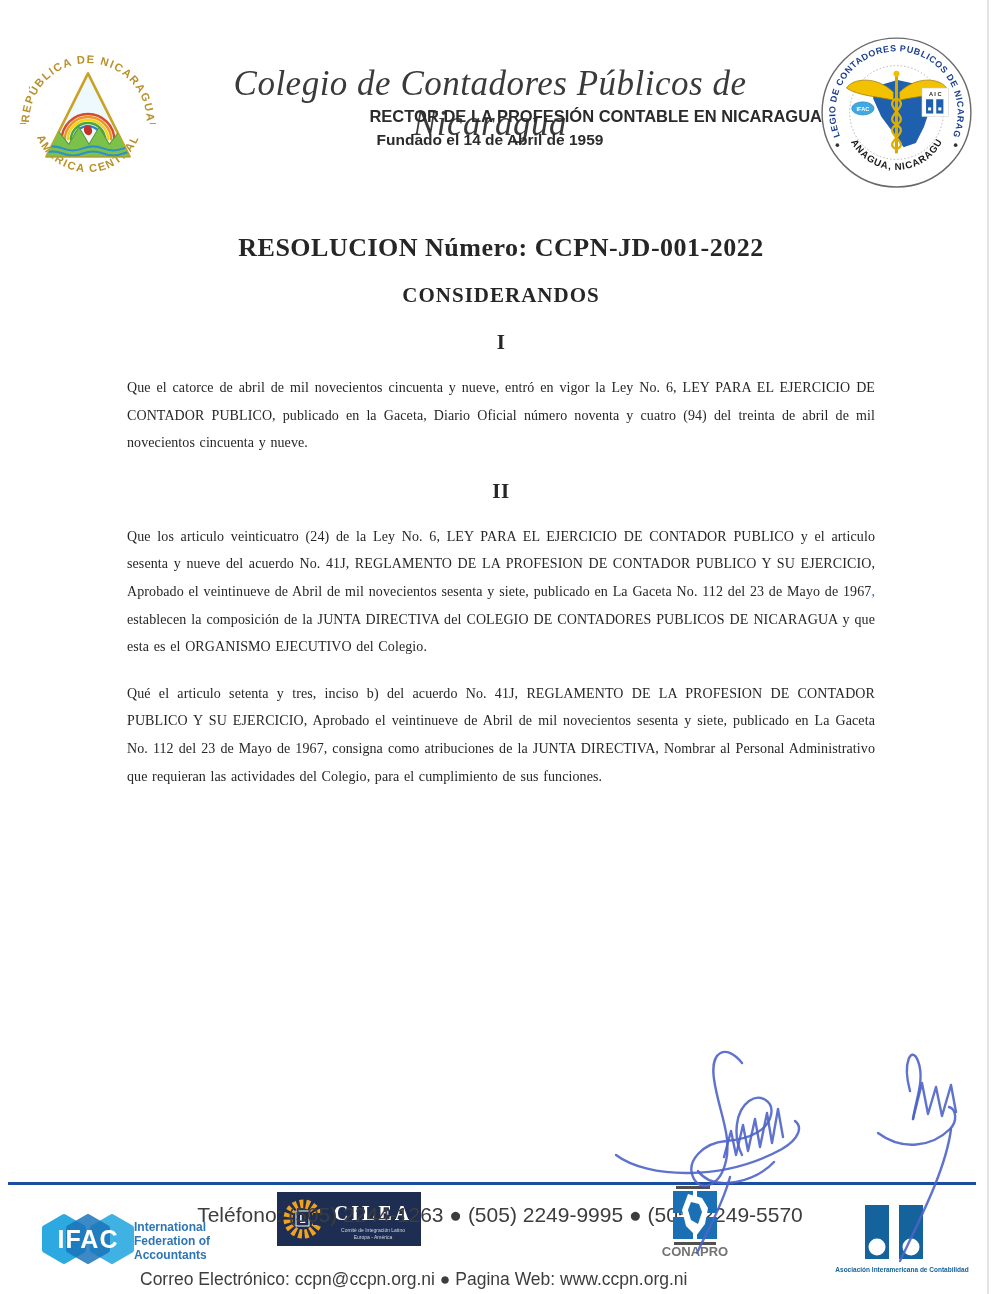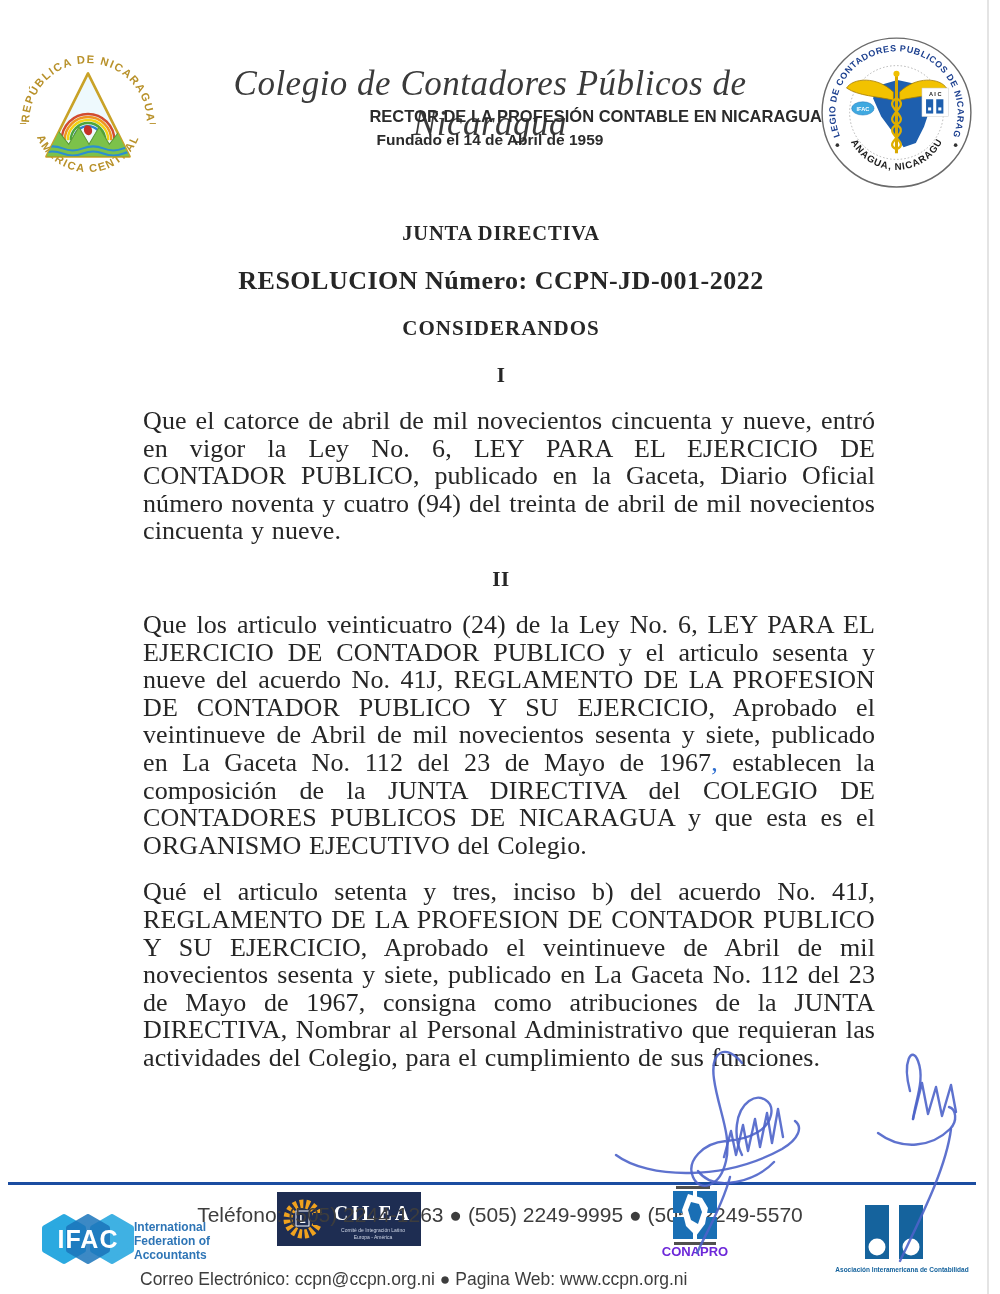--- a/index.html
+++ b/index.html
@@ -19,40 +19,40 @@
 
   
   .content{position:absolute;left:127px;top:212px;width:748px;}
   .h-center{text-align:center;font-weight:bold;}
   .h-junta{font-size:20.5px;letter-spacing:.8px;margin:10px 0 0 0;}
   .h-resol{font-size:26px;letter-spacing:.5px;margin:21px 0 0 0;}
   .h-consid{font-size:21px;letter-spacing:1px;margin:20px 0 0 0;text-align:center;}
   .h-numeral{font-size:21px;letter-spacing:.5px;margin:22px 0 0 0;}
   .h-numeral.n2{}
   .h-numeral.n3{margin-top:18px;}
-  .para{font-size:26px;line-height:27.6px;text-align:justify;margin:19px 0 0 16px;
+  .para{font-size:14px;line-height:27.6px;text-align:justify;margin:19px 0 0 0;
         letter-spacing:.1px;word-spacing:1px;}
   .blue-comma{color:#2f6fd0;}
 
   
   .signatures{position:absolute;left:600px;top:1035px;width:400px;height:259px;z-index:6;pointer-events:none;}
   .signatures path{stroke:#4c63c9;stroke-width:2.4;fill:none;stroke-linecap:round;stroke-linejoin:round;opacity:.9;}
 
   
   .foot-line{position:absolute;left:8px;top:1182px;width:968px;height:3px;background:#1b4da1;z-index:2;}
   .ifac-block{position:absolute;left:38px;top:1208px;width:190px;height:70px;}
   .ifac-mark{position:absolute;left:0;top:0;}
   .ifac-caption{position:absolute;left:96px;top:12px;width:92px;font-family:"Liberation Sans",sans-serif;
                 font-weight:bold;font-size:12px;line-height:1.18;color:#2e75b6;}
   .cilea-block{position:absolute;left:277px;top:1192px;}
   .conapro-bar-top{position:absolute;left:676px;top:1186px;width:34px;height:3px;background:#50504e;z-index:3;}
   .conapro-icon{position:absolute;left:672px;top:1190px;z-index:3;}
   .conapro-bar-bottom{position:absolute;left:674px;top:1242px;width:42px;height:3px;background:#50504e;z-index:3;}
   .conapro-label{position:absolute;left:645px;top:1244px;width:100px;text-align:center;z-index:3;
-                 font-family:"Liberation Sans",sans-serif;font-weight:bold;font-size:13px;color:#6d28d9;}
+                 font-family:"Liberation Sans",sans-serif;font-weight:bold;font-size:13px;color:#737373;}
   .aic-block{position:absolute;left:845px;top:1203px;}
   .aic-caption{position:absolute;left:822px;top:1266px;width:160px;text-align:center;
                font-family:"Liberation Sans",sans-serif;font-weight:bold;font-size:6.5px;color:#15639d;}
   .contact-phone{position:absolute;left:150px;top:1203px;width:700px;text-align:center;
                  font-family:"Liberation Sans",sans-serif;font-size:21px;color:#3d3d3d;}
   .contact-email{position:absolute;left:140px;top:1269px;width:700px;text-align:left;
                  font-family:"Liberation Sans",sans-serif;font-size:17.5px;color:#3d3d3d;}
 </style>
 </head>
 <body>
@@ -127,21 +127,20 @@
       <rect x="102" y="54" width="26" height="28" fill="#ffffff" stroke="#cccccc" stroke-width=".5"></rect>
       <text x="115" y="62" text-anchor="middle" font-family="Liberation Sans, sans-serif" font-weight="bold" font-size="5.5" fill="#222">A I C</text>
       <rect x="106" y="65" width="7" height="14" fill="#1e5fae"></rect>
       <rect x="116" y="65" width="7" height="14" fill="#1e5fae"></rect>
       <rect x="108" y="73" width="3" height="3" fill="#fff"></rect>
       <rect x="118" y="73" width="3" height="3" fill="#fff"></rect>
     </g>
   </svg>
 
   <div class="content">
-    <div class="h-center h-junta">JUNTA DIRECTIVA</div>
     <div class="h-center h-resol">RESOLUCION Número: CCPN-JD-001-2022</div>
     <div class="h-center h-consid">CONSIDERANDOS</div>
 
     <div class="h-center h-numeral">I</div>
     <p class="para">Que el catorce de abril de mil novecientos cincuenta y nueve, entró en vigor la Ley No. 6, LEY PARA EL EJERCICIO DE CONTADOR PUBLICO, publicado en la Gaceta, Diario Oficial número noventa y cuatro (94) del treinta de abril de mil novecientos cincuenta y nueve.</p>
 
     <div class="h-center h-numeral n2">II</div>
     <p class="para"><span>Que los articulo veinticuatro (24) de la Ley No. 6, LEY PARA EL EJERCICIO DE CONTADOR PUBLICO y el articulo sesenta y nueve del acuerdo No. 41J, REGLAMENTO DE LA PROFESION DE CONTADOR PUBLICO Y SU EJERCICIO, Aprobado el veintinueve de Abril de mil novecientos sesenta y siete, publicado en La Gaceta No. 112 del 23 de Mayo de 1967</span><span class="blue-comma">,</span><span> establecen la composición de la JUNTA DIRECTIVA del COLEGIO DE CONTADORES PUBLICOS DE NICARAGUA y que esta es el ORGANISMO EJECUTIVO del Colegio.</span></p>
 
     <p class="para">Qué el articulo setenta y tres, inciso b) del acuerdo No. 41J, REGLAMENTO DE LA PROFESION DE CONTADOR PUBLICO Y SU EJERCICIO, Aprobado el veintinueve de Abril de mil novecientos sesenta y siete, publicado en La Gaceta No. 112 del 23 de Mayo de 1967, consigna como atribuciones de la JUNTA DIRECTIVA, Nombrar al Personal Administrativo que requieran las actividades del Colegio, para el cumplimiento de sus funciones.</p>

